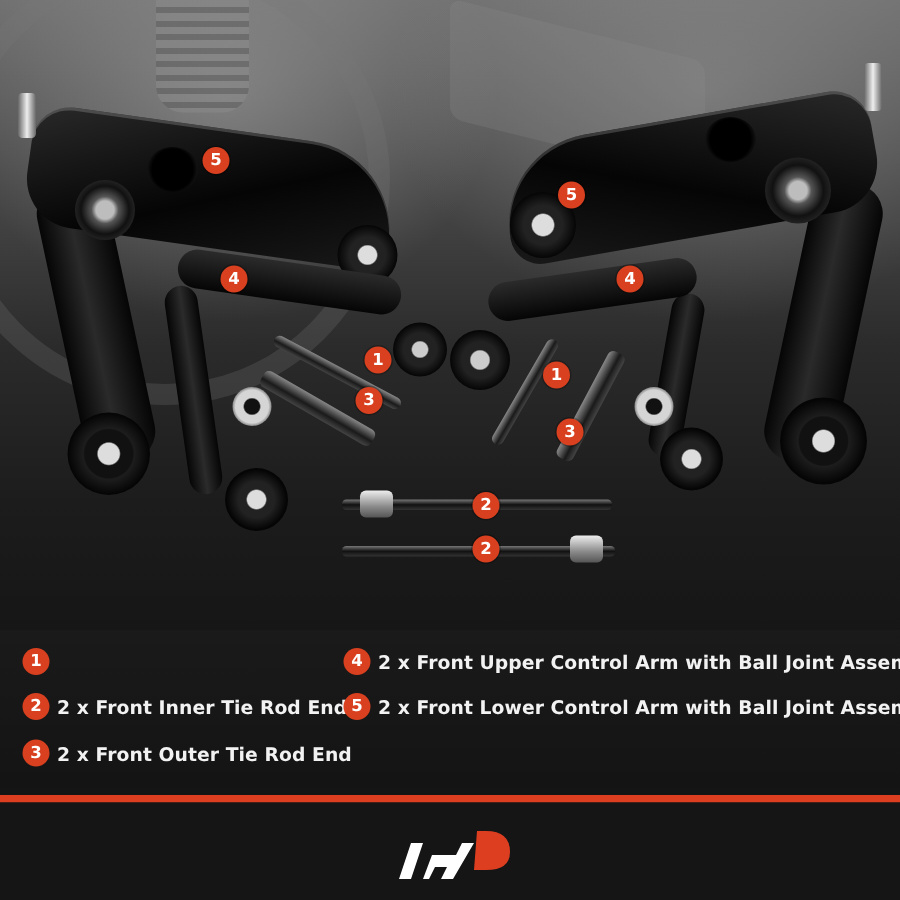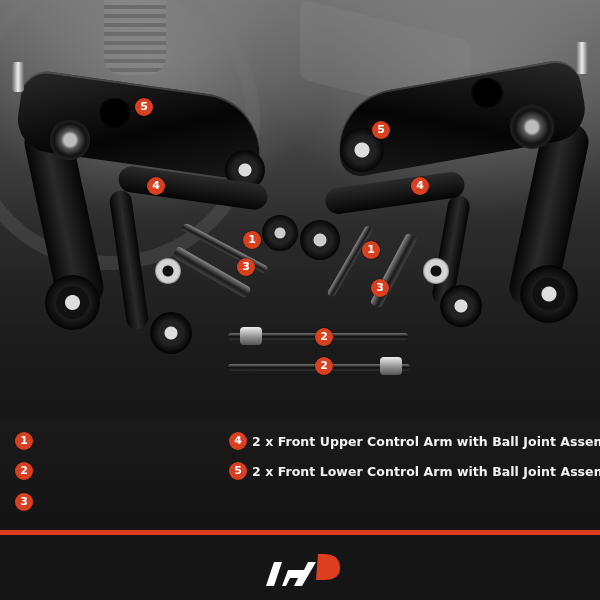--- a/index.html
+++ b/index.html
@@ -222,23 +222,25 @@
     <div class="badge" style="left:315px; top:328px;">2</div>
     <div class="badge" style="left:315px; top:357px;">2</div>
   </div>
 
   <div class="legend">
     <div class="legend-item" style="left:15px; top:12px;">
       <span class="num">1</span>
     </div>
     <div class="legend-item" style="left:15px; top:42px;">
       <span class="num">2</span>
+      <span>2 x Front Inner Tie Rod End</span>
     </div>
     <div class="legend-item" style="left:15px; top:73px;">
       <span class="num">3</span>
+      <span>2 x Front Outer Tie Rod End</span>
     </div>
     <div class="legend-item" style="left:229px; top:12px;">
       <span class="num">4</span>
       <span>2 x Front Upper Control Arm with Ball Joint Assembly</span>
     </div>
     <div class="legend-item" style="left:229px; top:42px;">
       <span class="num">5</span>
       <span>2 x Front Lower Control Arm with Ball Joint Assembly</span>
     </div>
   </div>

